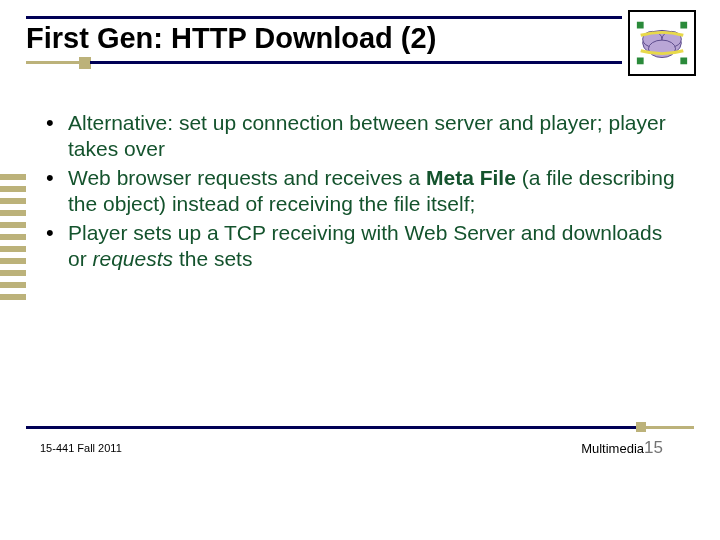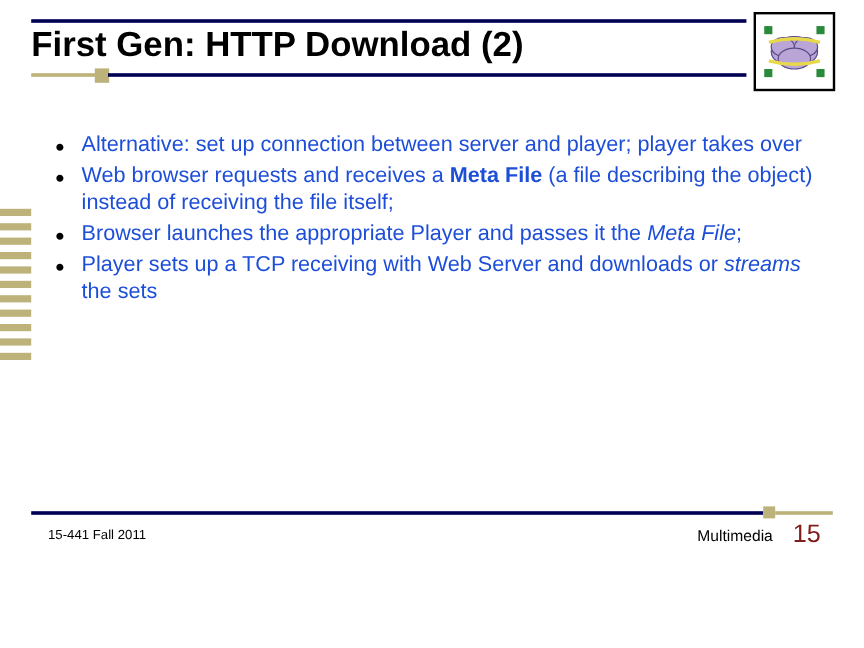--- a/index.html
+++ b/index.html
@@ -73,23 +73,23 @@
     top: 110px;
     left: 40px;
     right: 40px;
   }
   ul.bullets {
     list-style: none;
     margin: 0;
     padding: 0;
   }
   ul.bullets li {
-    font-size: 18px;
+    font-size: 21px;
     line-height: 1.22;
-    color: #1d4ed8;
+    color: #14532d;
     padding-left: 28px;
     position: relative;
     margin-bottom: 4px;
   }
   ul.bullets li::before {
     content: "•";
     position: absolute;
     left: 6px;
     top: 0;
     color: #000;
@@ -116,25 +116,24 @@
     margin-left: 40px;
     width: 210px;
   }
   .footer-center {
     font-size: 13px;
     color: #000;
     text-align: right;
     flex: 1;
   }
   .footer-right {
-    font-size: 21px;
-    color: #7f1d1d;
+    font-size: 17px;
+    color: #737373;
     margin-right: 36px;
     width: 40px;
-    text-align: right;
   }
   .footer-line {
     position: absolute;
     bottom: 44px;
     left: 26px;
     right: 26px;
     display: flex;
     align-items: center;
   }
   .footer-line-left { flex: 1; height: 3px; background: #000055; }
@@ -182,22 +181,21 @@
     <div class="stripe"></div>
     <div class="stripe"></div>
     <div class="stripe"></div>
     <div class="stripe"></div>
   </div>
 
   <div class="content">
     <ul class="bullets">
       <li><span>Alternative: set up connection between server and player; player takes over</span></li>
       <li><span>Web browser requests and receives a </span><b>Meta File</b><span> (a file describing the object) instead of receiving the file itself;</span></li>
-      <li><span>Browser launches the appropriate Player and passes it the </span><i>Meta File</i><span>;</span></li>
-      <li><span>Player sets up a TCP receiving with Web Server and downloads or </span><i>streams</i><span> the sets</span></li>
+      <li><span>Player sets up a TCP receiving with Web Server and downloads or </span><i>requests</i><span> the sets</span></li>
     </ul>
   </div>
 
   <div class="footer-line">
     <div class="footer-line-left"></div>
     <div class="footer-line-sq"></div>
     <div class="footer-line-right"></div>
   </div>
 
   <div class="footer">

